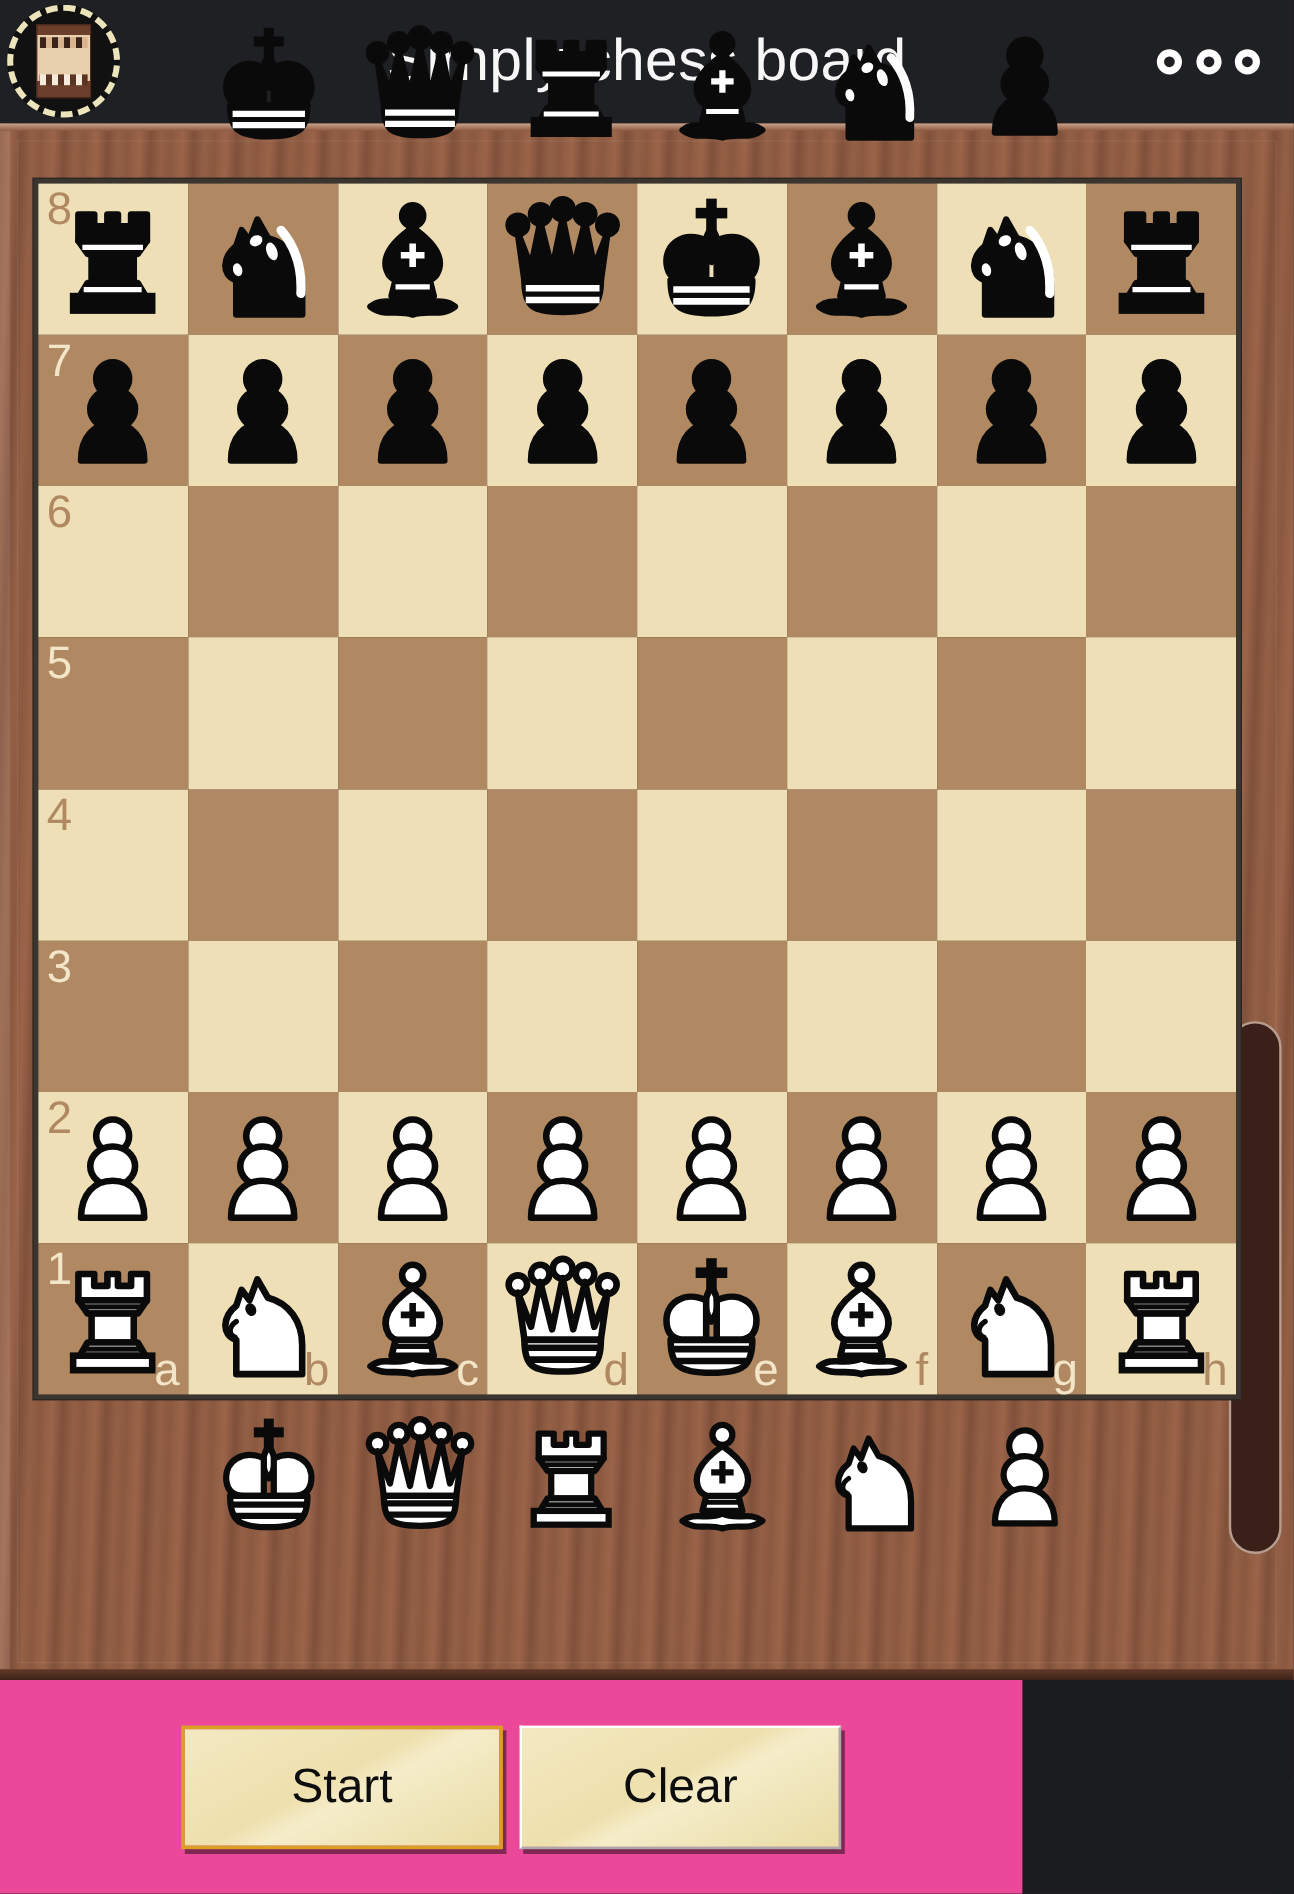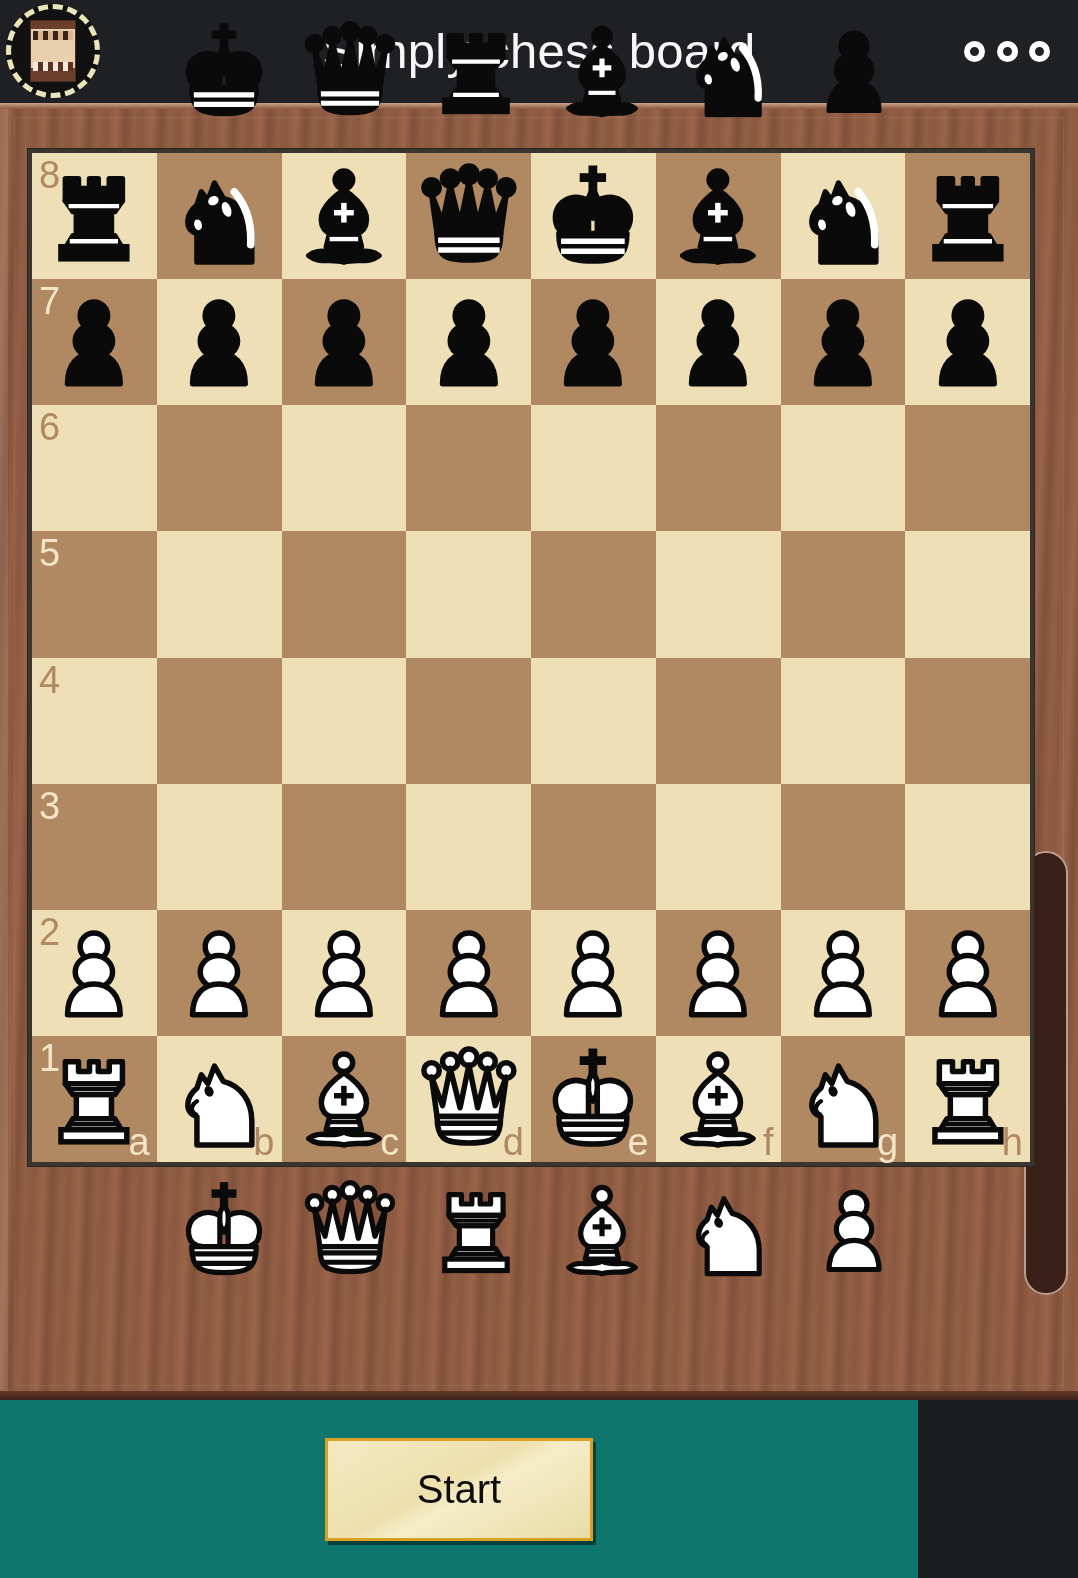--- a/index.html
+++ b/index.html
@@ -135,22 +135,22 @@
     position: absolute; right: 7px; bottom: -2px;
     font-size: 38px; line-height: 44px; font-weight: 400;
     pointer-events: none;
   }
   .file-lbl.on-light { color: #b08862; }
   .file-lbl.on-dark  { color: #f3e6c8; }
 
   
   .buttonbar {
     position: absolute; left: 0; top: 1400px;
-    width: 918px; height: 178px;
-    background: #0f766e;
+    width: 852px; height: 178px;
+    background: #ec4899;
     display: flex; align-items: center; justify-content: center;
     gap: 14px;
   }
   .btn {
     width: 268px; height: 103px;
     background: linear-gradient(152deg, #f3e9c2 0%, #eee0ad 45%, #f5ecc9 55%, #e9dca5 100%);
     color: #0d0d0d;
     font-size: 40px; font-weight: 400;
     display: flex; align-items: center; justify-content: center;
     border: 2px solid #a9a9a9;
@@ -662,13 +662,14 @@
       <rect x="20" y="78" width="60" height="11" fill="#ffffff" stroke="#0a0a0a" stroke-width="5"></rect>
       <line x1="27" y1="41" x2="73" y2="41" stroke="#0a0a0a" stroke-width="4"></line>
       <line x1="28" y1="73" x2="72" y2="73" stroke="#0a0a0a" stroke-width="4"></line>
         </svg>
       </div>
     </div>
 </div>
 
 <div class="buttonbar" id="buttonbar">
     <div class="btn selected">Start</div>
+    <div class="btn">Clear</div>
   </div>
 
 </body></html>

